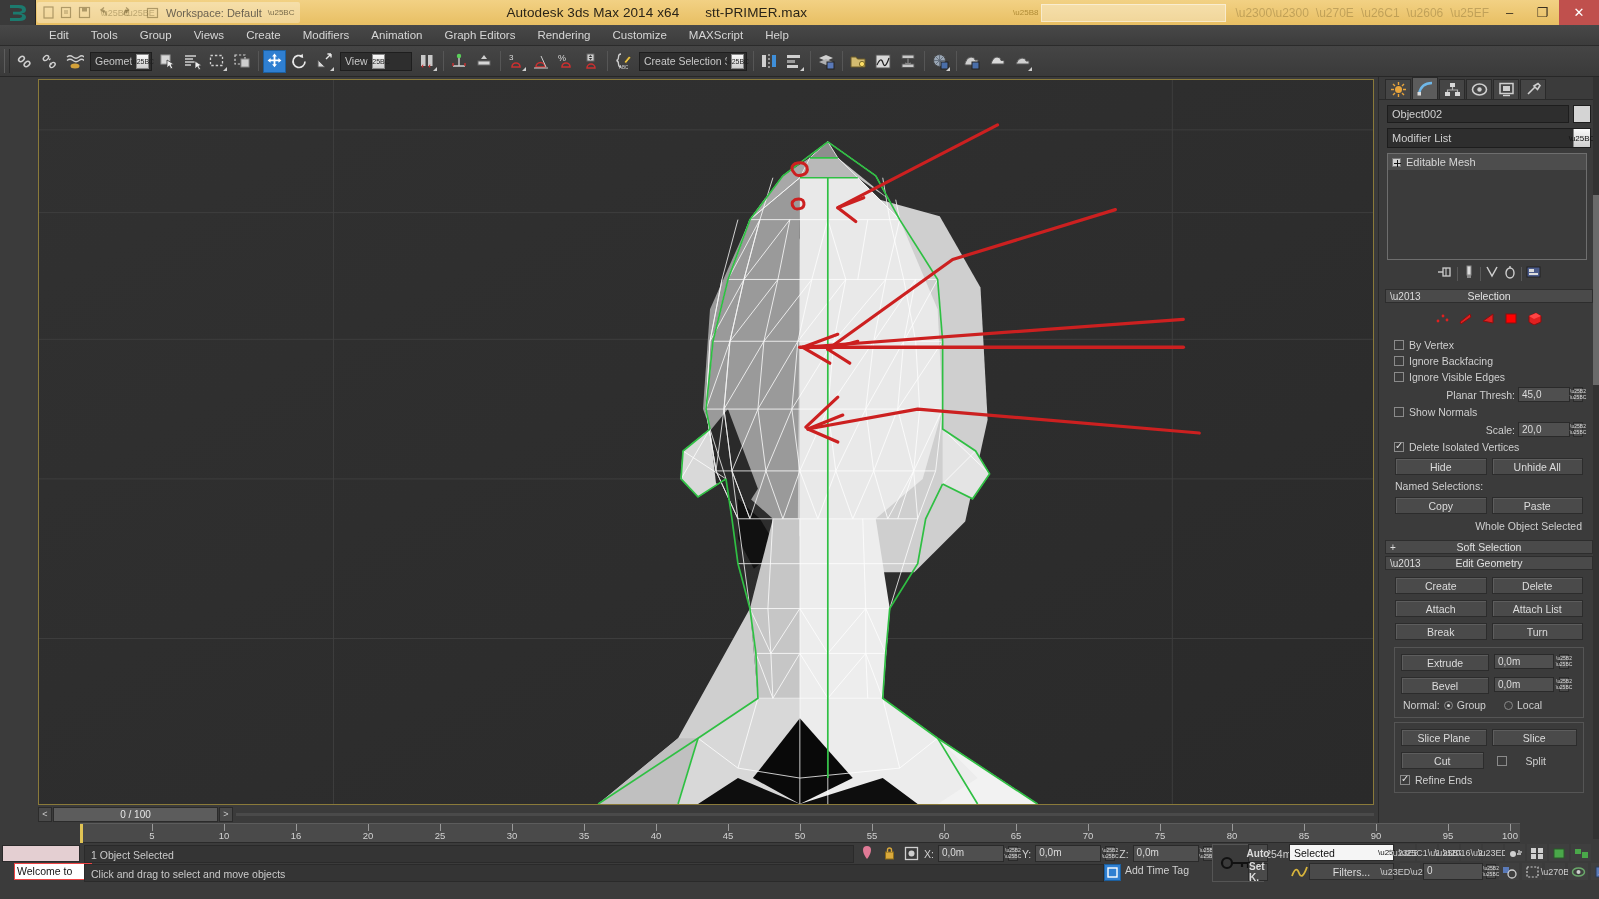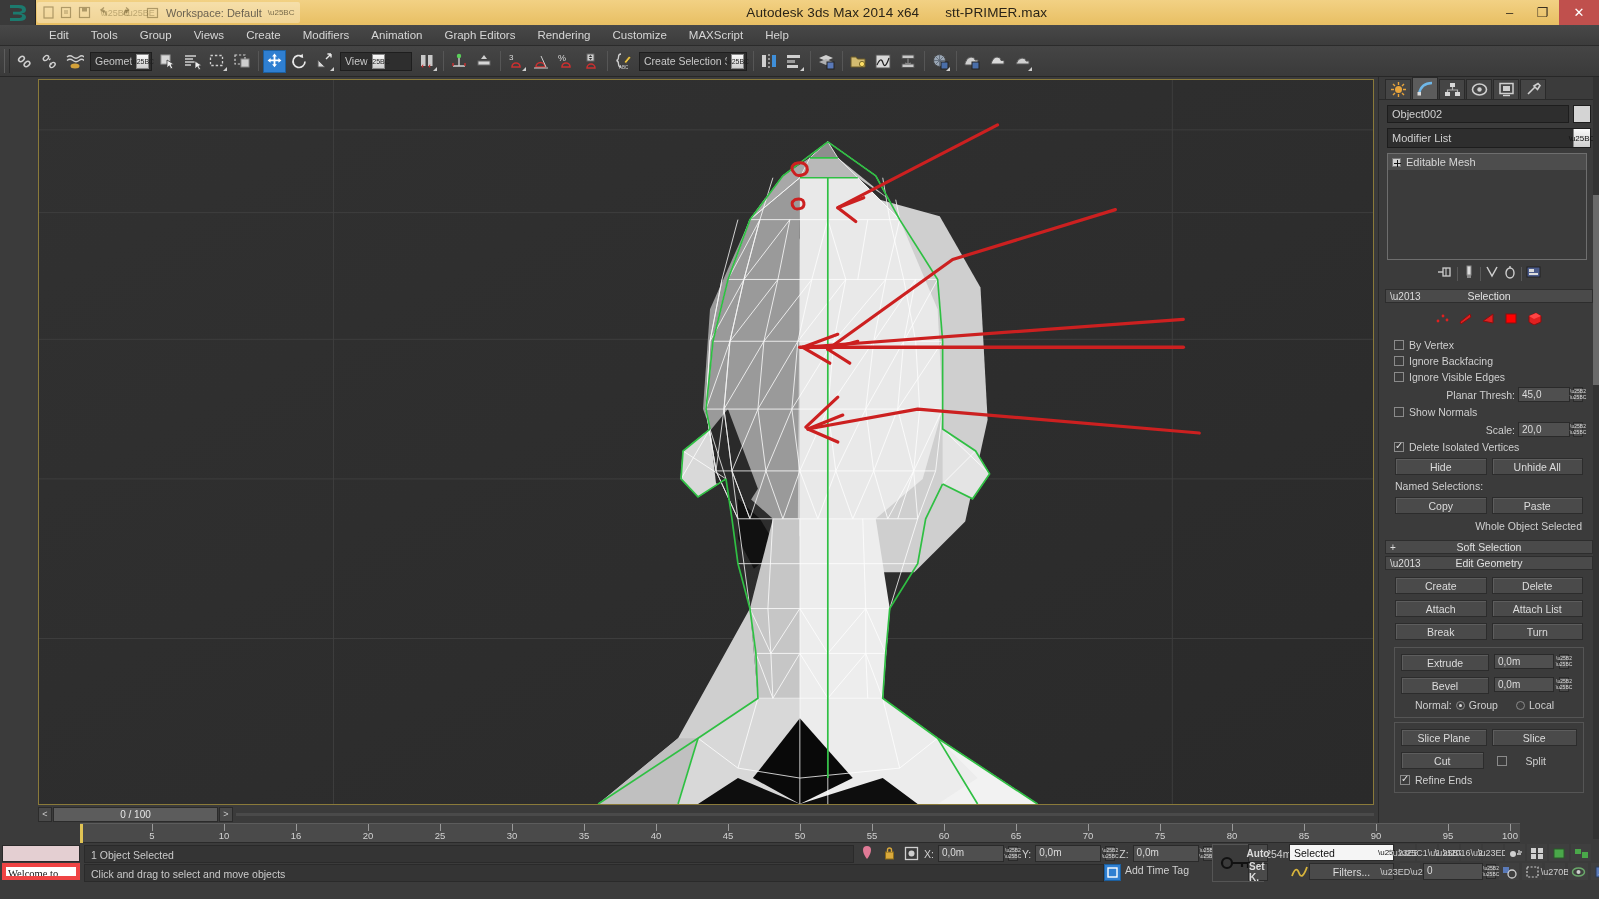--- a/index.html
+++ b/index.html
@@ -117,21 +117,21 @@
      display:flex; flex-direction:column; }
   .spinner i { flex:1; display:flex; align-items:center; justify-content:center; font-size:5px;
      color:#ddd; font-style:normal; line-height:1;}
   .btn2 { display:flex; gap:5px; padding:3px 6px; }
   .mbtn { flex:1; height:17px; background:#4a4a4a; border:1px solid #2c2c2c;
     color:#dcdcdc; font-size:10.5px; display:flex; align-items:center; justify-content:center;
     box-shadow:inset 1px 1px 0 #5d5d5d; }
   .lbl-left { font-size:10.5px; color:#cfcfcf; padding:2px 0 2px 6px; }
   .lbl-right { font-size:10.5px; color:#cfcfcf; text-align:right; padding:3px 7px 3px 0; }
   .group-box { border:1px solid #555; margin:4px 5px; padding:3px 0 4px 0; }
-  .radio-row { display:flex; align-items:center; gap:4px; padding:2px 0 2px 8px; font-size:10.5px; color:#cfcfcf;margin-left:12px; }
+  .radio-row { display:flex; align-items:center; gap:4px; padding:2px 0 2px 8px; font-size:10.5px; color:#cfcfcf; }
   .radio { width:9px; height:9px; border-radius:50%; border:1px solid #8a8a8a; background:#3b3b3b; position:relative;}
   .radio.on:after{content:"";position:absolute;left:2px;top:2px;width:3px;height:3px;border-radius:50%;background:#dcdcdc;}
   .cp-scroll { position:absolute; right:0px; top:0; width:6px; height:762px; background:#323232; }
   .cp-scroll .thumb { position:absolute; top:118px; width:6px; height:190px; background:#6a6a6a; }
 
   
   .timeslider { position:absolute; left:38px; top:805px; width:1336px; height:18px;
      display:flex; align-items:center; }
   .ts-prev,.ts-next { width:14px; height:15px; background:#4a4a4a; border:1px solid #2b2b2b;
      color:#ccc; font-size:9px; display:flex; align-items:center; justify-content:center; }
@@ -140,22 +140,22 @@
   .ts-track { flex:1; height:3px; background:#4a4a4a; margin-left:3px; }
   .ruler { position:absolute; left:80px; top:823px; width:1440px; height:20px;
      background:#4a4a4a; border-top:1px solid #5c5c5c; border-bottom:1px solid #2a2a2a; }
   .ruler .tick { position:absolute; top:0; width:1px; background:#9a9a9a; }
   .ruler .num { position:absolute; top:6px; font-size:9.5px; color:#d3d3d3; transform:translateX(-50%); }
   .ruler .frame0 { position:absolute; left:0; top:0; width:3px; height:20px; background:#e0c354; }
 
   
   .statusbar { position:absolute; left:0; top:843px; width:1599px; height:56px; background:#3b3b3b; }
   .mini-listener { position:absolute; left:2px; top:2px; width:78px; height:17px; background:#e4cfd2; border:1px solid #2a2a2a;}
-  .mini-listener2 { position:absolute; left:2px; top:20px; width:78px; height:17px; background:#fff; border:4px solid #ef4444;
-     font-family:Liberation Serif, serif; font-size:10.5px; color:#111; padding:1px 2px; overflow:hidden; white-space:nowrap;}
+  .mini-listener2 { position:absolute; left:14px; top:20px; width:78px; height:17px; background:#fff; border:1px solid #ef4444;
+     font-family:Liberation Sans, sans-serif; font-size:10.5px; color:#111; padding:1px 2px; overflow:hidden; white-space:nowrap;}
   .status-line1 { position:absolute; left:84px; top:2px; width:770px; height:18px; background:#343434;
      border:1px solid #2a2a2a; color:#cacaca; font-size:10.5px; padding:3px 6px; }
   .status-line2 { position:absolute; left:84px; top:21px; width:1020px; height:18px; background:#343434;
      border:1px solid #2a2a2a; color:#cacaca; font-size:10.5px; padding:3px 6px; }
   .coordbar { position:absolute; left:858px; top:1px; display:flex; align-items:center; gap:4px; }
   .cicon { width:18px; height:19px; display:flex; align-items:center; justify-content:center; }
   .coordlbl { font-size:10.5px; color:#d0d0d0; }
   .coordfield { width:66px; height:17px; background:#4f4f4f; border:1px solid #2a2a2a; color:#dcdcdc;
      font-size:10px; padding:1px 3px; }
   .gridtxt { font-size:10.5px; color:#d0d0d0; margin-left:8px; }
@@ -225,20 +225,31 @@
       <div class="qicon">
           <svg width="13" height="13">
             <rect x="1.5" y="2.5" width="10" height="9" fill="none" stroke="#5c4a1e" stroke-width="1.2"></rect>
           </svg>
         </div>
       <div class="wspace">Workspace: Default</div>
       <div class="wsarrow">\u25BC</div>
     </div>
     <div class="apptitle">
       <span>Autodesk 3ds Max  2014 x64</span><span class="fname">stt-PRIMER.max</span>
+    </div>
+    <div class="infocenter">
+      <span class="ic-arrow">\u25B8</span>
+      <div class="ic-search"></div>
+      <div class="ic-icons">
+        <span>\u2300\u2300</span>
+        <span>\u270E</span>
+        <span>\u26C1</span>
+        <span>\u2606</span>
+        <span>\u25EF</span>
+      </div>
     </div>
     <div class="wbtns">
       <div class="wbtn">–</div>
       <div class="wbtn">❐</div>
       <div class="wbtn close">✕</div>
     </div>
   </div>
 
   <div class="menubar">
     <div class="spacer"></div>

